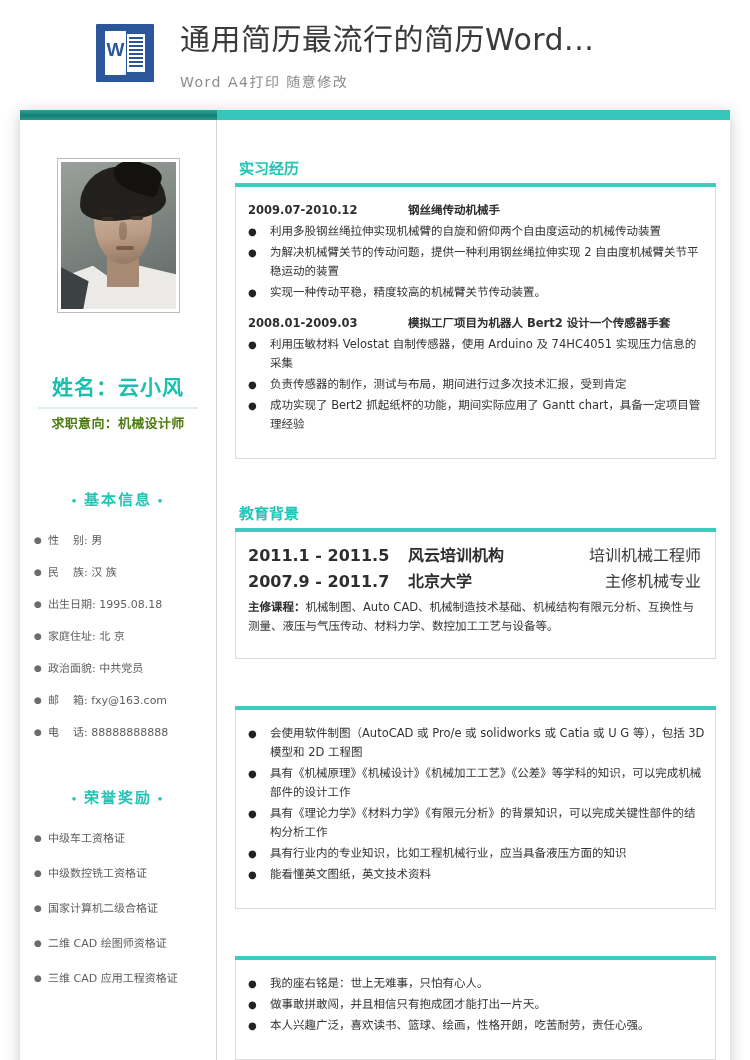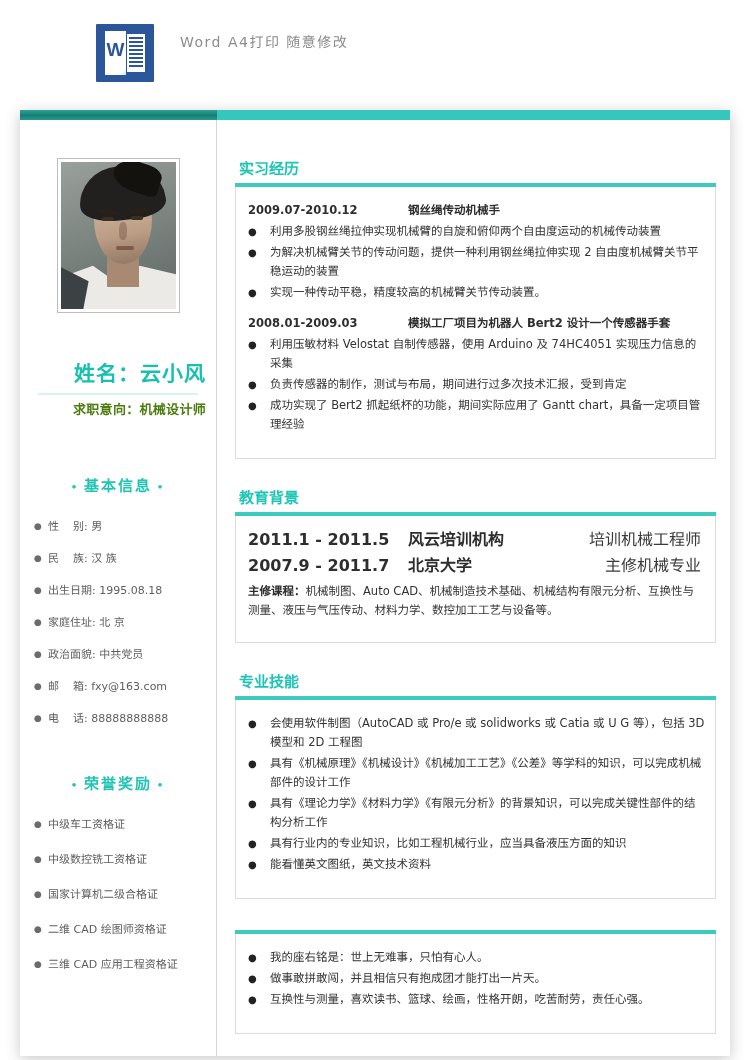--- a/index.html
+++ b/index.html
@@ -206,23 +206,23 @@
   }
   .photo-inner .jacket {
     position: absolute;
     left: 0; bottom: 0;
     width: 38px; height: 42px;
     background: #3c4143;
     clip-path: polygon(0 0, 74% 34%, 60% 100%, 0 100%);
   }
 
   .name-block {
-    margin: 42px 10px 0 10px;
+    margin: 56px 10px 0 10px;
     padding: 4px 0 8px 0;
-    text-align: right;
+    text-align: center;
   }
   .name-line {
     font-size: 21px;
     font-weight: bold;
     color: #17c1ae;
     letter-spacing: 1px;
     line-height: 30px;
     font-family: "DejaVu Sans", sans-serif;
   }
   .name-divider {
@@ -270,21 +270,21 @@
   .side-list li .t { flex: 1 1 auto; white-space: pre; }
 
   .honor-list li { margin-bottom: 20px; }
 
   
   .right-col {
     flex: 1 1 auto;
     background: #ffffff;
     padding: 0 0 0 0;
   }
-  .section { margin: 0 14px 0 18px; }
+  .section { margin: 0 14px 16px 18px; }
   .section-pad-top { height: 38px; }
 
   .sec-title {
     font-size: 15px;
     font-weight: bold;
     color: #1fc5b6;
     line-height: 22px;
     padding-left: 4px;
     font-family: "DejaVu Sans", sans-serif;
   }
@@ -360,20 +360,21 @@
         <i></i>
         <i></i>
         <i></i>
         <i></i>
         <i></i>
         <i></i>
         <i></i>
     </div>
   </div>
   <div class="header-text">
+    <div class="header-title">通用简历最流行的简历Word...</div>
     <div class="header-sub">Word A4打印 随意修改</div>
   </div>
 </div>
 
 <div class="page-wrap">
 
   <div class="topbars">
     <div class="bar-dark"></div>
     <div class="bar-light"></div>
   </div>
@@ -545,21 +546,20 @@
           <div class="edu-courses">
             <b>主修课程：</b><span>机械制图、Auto CAD、机械制造技术基础、机械结构有限元分析、互换性与测量、液压与气压传动、材料力学、数控加工工艺与设备等。</span>
           </div>
           <div class="gap-sm"></div>
         </div>
       </div>
 
       <div class="gap-lg"></div>
 
       <div class="section">
-        <div class="sec-title">专业技能</div>
         <div class="sec-rule"></div>
         <div class="sec-box">
           <ul class="bullets">
             <li>
                 <span class="b">●</span>
                 <span class="t">会使用软件制图（AutoCAD 或 Pro/e 或 solidworks 或 Catia 或 U G 等），包括 3D 模型和 2D 工程图</span>
               </li>
             <li>
                 <span class="b">●</span>
                 <span class="t">具有《机械原理》《机械设计》《机械加工工艺》《公差》等学科的知识，可以完成机械部件的设计工作</span>
@@ -590,21 +590,21 @@
             <li>
                 <span class="b">●</span>
                 <span class="t">我的座右铭是：世上无难事，只怕有心人。</span>
               </li>
             <li>
                 <span class="b">●</span>
                 <span class="t">做事敢拼敢闯，并且相信只有抱成团才能打出一片天。</span>
               </li>
             <li>
                 <span class="b">●</span>
-                <span class="t">互换性与测量，喜欢读书、篮球、绘画，性格开朗，吃苦耐劳，责任心强。</span>
+                <span class="t">本人兴趣广泛，喜欢读书、篮球、绘画，性格开朗，吃苦耐劳，责任心强。</span>
               </li>
           </ul>
           <div class="gap-sm"></div>
         </div>
       </div>
 
       <div class="gap-md"></div>
     </div>
   </div>
 

